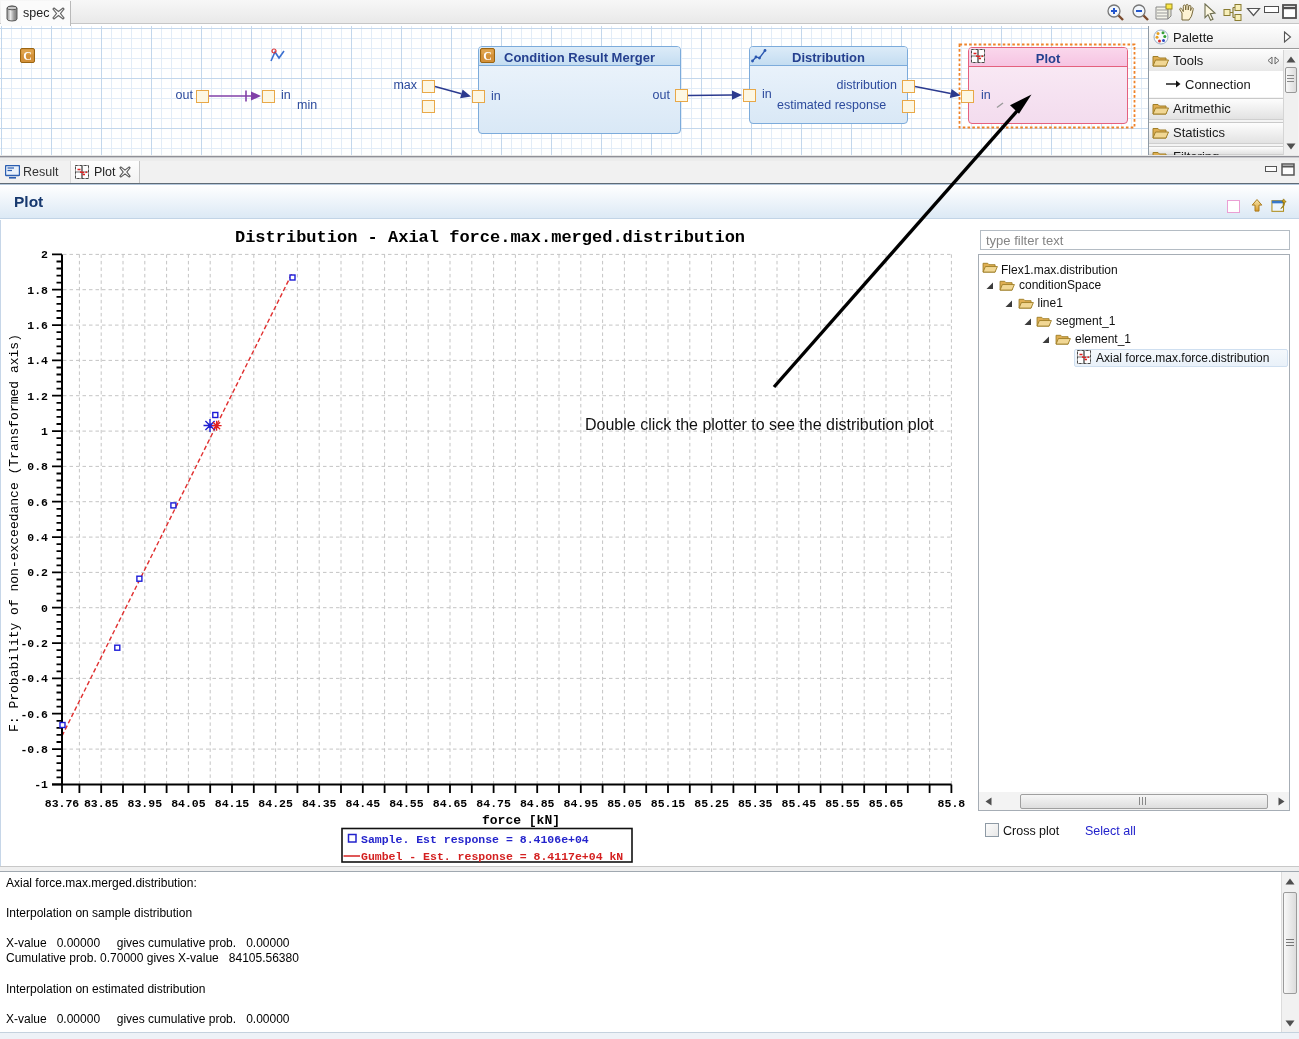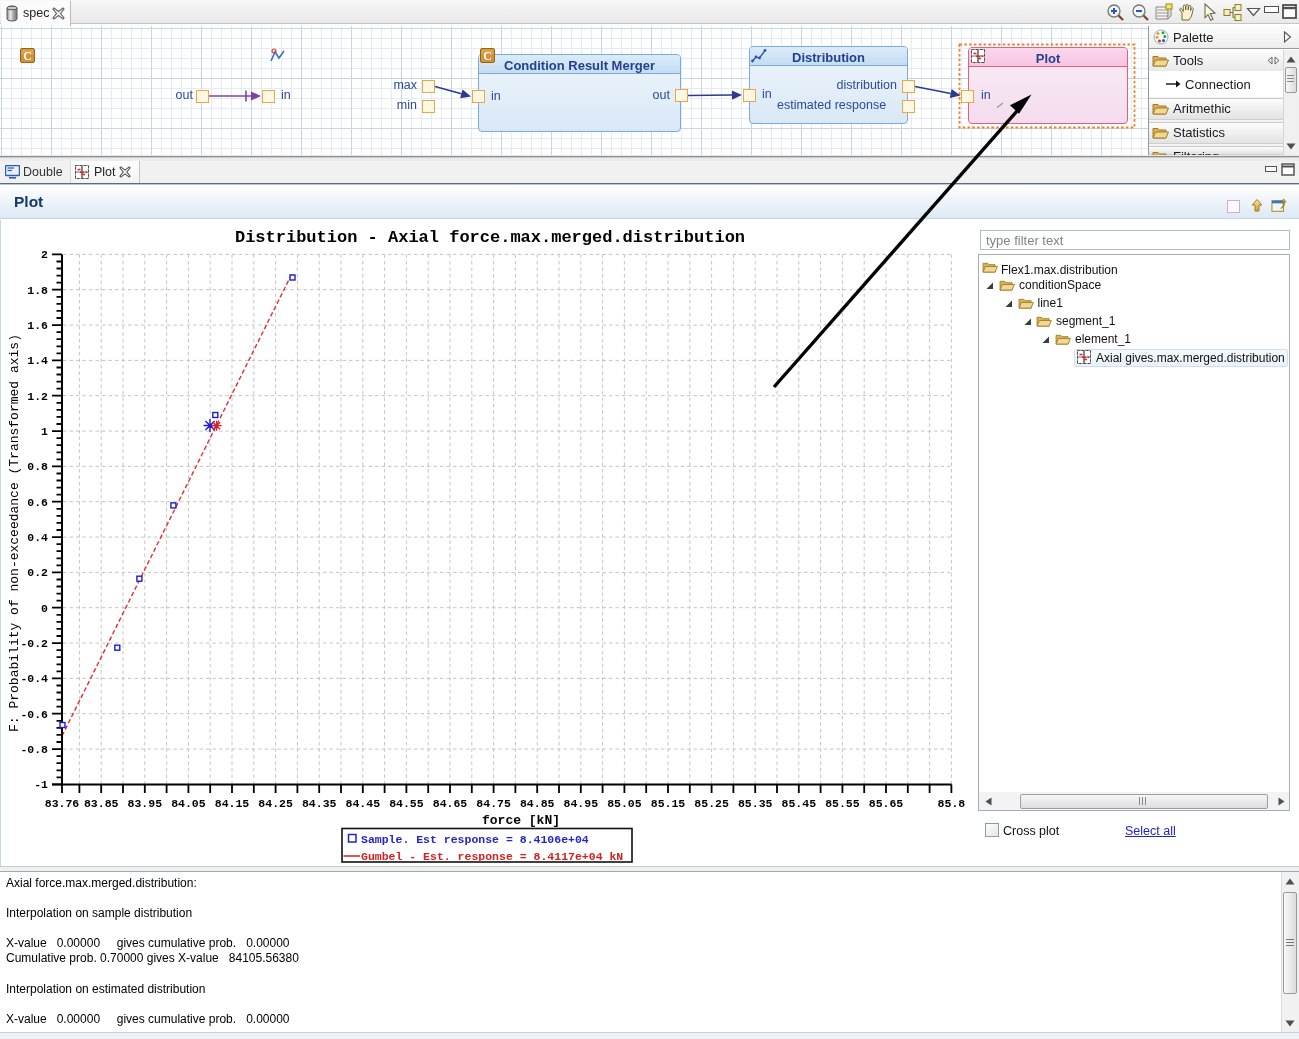--- a/index.html
+++ b/index.html
@@ -66,21 +66,21 @@
 <svg class="abs" style="left:1282px;top:4px" width="15" height="15" viewBox="0 0 15 15">
 <rect x="1" y="1" width="13" height="13" fill="#fff" stroke="#4f4f4f" stroke-width="1.8"></rect>
 <line x1="1" y1="4" x2="14" y2="4" stroke="#4f4f4f" stroke-width="2.4"></line>
     </svg>
 <div class="abs" style="left:0;top:26px;width:1148px;height:129px;background:
 repeating-linear-gradient(to right, #c3d7ec 0 1px, transparent 1px 50px),
 repeating-linear-gradient(to bottom, #c3d7ec 0 1px, transparent 1px 50px),
 repeating-linear-gradient(to right, #e2ecf7 0 1px, transparent 1px 10px),
 repeating-linear-gradient(to bottom, #e2ecf7 0 1px, transparent 1px 10px),
 #fff; background-position:1px 2px,1px 2px,1px 2px,1px 2px"></div>
-<div class="abs" style="left:478px;top:54px;width:203px;height:78px;border:1.4px solid #7cabdb;border-radius:4px;background:linear-gradient(180deg,#eef5fc,#d9e8f6);overflow:hidden">
+<div class="abs" style="left:478px;top:46px;width:203px;height:88px;border:1.4px solid #7cabdb;border-radius:4px;background:linear-gradient(180deg,#eef5fc,#d9e8f6);overflow:hidden">
       <div class="abs" style="left:0;top:0;width:203px;height:19px;background:linear-gradient(#dcebf8,#c4ddf1);border-bottom:1.4px solid #7cabdb"></div>
       <div class="abs" style="left:0;right:0;top:2.5px;text-align:center;font-size:13px;font-weight:bold;color:#25408f">Condition Result Merger</div>
     </div>
 <div class="abs" style="left:749px;top:46px;width:159px;height:78px;border:1.4px solid #7cabdb;border-radius:4px;background:linear-gradient(180deg,#eef5fc,#d9e8f6);overflow:hidden">
       <div class="abs" style="left:0;top:0;width:159px;height:19px;background:linear-gradient(#dcebf8,#c4ddf1);border-bottom:1.4px solid #7cabdb"></div>
       <div class="abs" style="left:0;right:0;top:2.5px;text-align:center;font-size:13px;font-weight:bold;color:#25408f">Distribution</div>
     </div>
 <svg class="abs" style="left:958px;top:43px" width="179" height="86" viewBox="0 0 179 86">
 <rect x="1.5" y="1.5" width="175" height="83" fill="none" stroke="#ef8228" stroke-width="1.8" stroke-dasharray="2.6 2.2"></rect>
     </svg>
@@ -112,21 +112,21 @@
 <svg class="abs" style="left:971px;top:49px" width="14" height="14" viewBox="0 0 14 14">
 <rect x="0.5" y="0.5" width="13" height="13" fill="#fdfdfd" stroke="#9a9a9a" stroke-width="1"></rect>
 <rect x="0.5" y="0.5" width="13" height="13" fill="none" stroke="#444" stroke-width="1" stroke-dasharray="2 2.4"></rect>
 <line x1="7" y1="1" x2="7" y2="13" stroke="#333" stroke-width="1.2"></line>
 <line x1="1" y1="7" x2="13" y2="7" stroke="#888" stroke-width="1.2"></line>
 <path d="M2.5 4.5 L5.5 4.5 M5 7 L9 7.5 M7.5 9.5 L10 9.5 M10.5 7.5 L12 7" stroke="#e02020" stroke-width="1.6" fill="none"></path>
     </svg>
 <div class="abs" style="left:73px;top:88px;width:120px;text-align:right;font-size:12.5px;color:#2c4a9c">out</div>
 <div class="abs" style="left:281px;top:88px;font-size:12.5px;color:#2c4a9c">in</div>
 <div class="abs" style="left:297px;top:78px;width:120px;text-align:right;font-size:12.5px;color:#2c4a9c">max</div>
-<div class="abs" style="left:297px;top:98px;width:120px;text-align:right;font-size:12.5px;color:#2c4a9c">min</div>
+<div class="abs" style="left:297px;top:98px;width:120px;font-size:12.5px;color:#2c4a9c">min</div>
 <div class="abs" style="left:491px;top:88.5px;font-size:12.5px;color:#2c4a9c">in</div>
 <div class="abs" style="left:550px;top:87.5px;width:120px;text-align:right;font-size:12.5px;color:#2c4a9c">out</div>
 <div class="abs" style="left:762px;top:87px;font-size:12.5px;color:#2c4a9c">in</div>
 <div class="abs" style="left:777px;top:78px;width:120px;text-align:right;font-size:12.5px;color:#2c4a9c">distribution</div>
 <div class="abs" style="left:777px;top:98px;width:120px;font-size:12.5px;color:#2c4a9c">estimated response</div>
 <div class="abs" style="left:981px;top:88px;font-size:12.5px;color:#2c4a9c">in</div>
 <svg class="abs" style="left:0;top:0;width:1148px;height:155px" viewBox="0 0 1148 155">
       <line x1="209" y1="96" x2="252" y2="96" stroke="#8040a8" stroke-width="1.4"></line>
       <line x1="246" y1="90.5" x2="246" y2="101.5" stroke="#8040a8" stroke-width="1.6"></line>
       <path d="M251 91.5 L261 96 L251 100.5 Z" fill="#8040a8"></path>
@@ -214,21 +214,21 @@
 <div class="abs" style="left:0;top:158px;width:1299px;height:3px;background:#ececec"></div>
 <div class="abs" style="left:0;top:161px;width:1299px;height:22px;background:#f1f1f1"></div>
 <div class="abs" style="left:0;top:183px;width:1299px;height:1px;background:#5f6b76"></div>
 <div class="abs" style="left:0;top:184px;width:1299px;height:1px;background:#b5c8dc"></div>
 <svg class="abs" style="left:5px;top:165px" width="15" height="14" viewBox="0 0 15 14">
 <rect x="0.5" y="0.5" width="14" height="10" rx="1" fill="#e8f0fa" stroke="#2a5db0" stroke-width="1.4"></rect>
 <line x1="2.5" y1="3" x2="9" y2="3" stroke="#2a5db0" stroke-width="1.2"></line>
 <line x1="2.5" y1="5.5" x2="7" y2="5.5" stroke="#2a5db0" stroke-width="1.2"></line>
 <line x1="4" y1="12.8" x2="11" y2="12.8" stroke="#2a5db0" stroke-width="1.6"></line>
     </svg>
-<div class="abs" style="left:23px;top:165px;font-size:12.5px;color:#333">Double</div>
+<div class="abs" style="left:23px;top:165px;font-size:12.5px;color:#333">Result</div>
 <div class="abs" style="left:70px;top:161px;width:1px;height:22px;background:#d8d8d8"></div>
 <div class="abs" style="left:71px;top:161px;width:69px;height:22px;background:linear-gradient(#fdfdfd,#f2f2f2);border-right:1px solid #c4c4c4"></div>
 <svg class="abs" style="left:75px;top:165px" width="14" height="14" viewBox="0 0 14 14">
 <rect x="0.5" y="0.5" width="13" height="13" fill="#fdfdfd" stroke="#9a9a9a" stroke-width="1"></rect>
 <rect x="0.5" y="0.5" width="13" height="13" fill="none" stroke="#444" stroke-width="1" stroke-dasharray="2 2.4"></rect>
 <line x1="7" y1="1" x2="7" y2="13" stroke="#333" stroke-width="1.2"></line>
 <line x1="1" y1="7" x2="13" y2="7" stroke="#888" stroke-width="1.2"></line>
 <path d="M2.5 4.5 L5.5 4.5 M5 7 L9 7.5 M7.5 9.5 L10 9.5 M10.5 7.5 L12 7" stroke="#e02020" stroke-width="1.6" fill="none"></path>
     </svg>
 <div class="abs" style="left:94px;top:165px;font-size:12.5px;color:#222">Plot</div>
@@ -312,20 +312,21 @@
       <rect x="114.8" y="425.2" width="5" height="5" fill="#fff" stroke="#1c1cd8" stroke-width="1.4"></rect>
       <rect x="60.0" y="502.5" width="5" height="5" fill="#fff" stroke="#1c1cd8" stroke-width="1.4"></rect>
       <path d="M210.0 205.5 L216.5 205.5 M210.0 205.5 L214.6 210.1 M210.0 205.5 L210.0 212.0 M210.0 205.5 L205.4 210.1 M210.0 205.5 L203.5 205.5 M210.0 205.5 L205.4 200.9 M210.0 205.5 L210.0 199.0 M210.0 205.5 L214.6 200.9" stroke="#2020d0" stroke-width="1.4" fill="none"></path>
       <path d="M216.6 205.7 L221.6 205.7 M216.6 205.7 L220.1 209.2 M216.6 205.7 L216.6 210.7 M216.6 205.7 L213.1 209.2 M216.6 205.7 L211.6 205.7 M216.6 205.7 L213.1 202.2 M216.6 205.7 L216.6 200.7 M216.6 205.7 L220.1 202.2" stroke="#e02020" stroke-width="1.3" fill="none"></path>
       <rect x="342" y="608.5" width="290" height="33.5" fill="#fff" stroke="#111" stroke-width="1.6"></rect>
       <rect x="348.5" y="614.5" width="7.5" height="7.5" fill="#fff" stroke="#2222cc" stroke-width="1.5"></rect>
       <text x="361" y="623" font-family="Liberation Mono,monospace" font-size="11.5" font-weight="bold" fill="#2424cc">Sample. Est response = 8.4106e+04</text>
       <line x1="343.5" y1="636" x2="360" y2="636" stroke="#d42020" stroke-width="1.5"></line>
       <text x="361" y="640" font-family="Liberation Mono,monospace" font-size="11.5" font-weight="bold" fill="#d42020">Gumbel - Est. response = 8.4117e+04 kN</text>
     </svg>
+<div class="abs" style="left:585px;top:416px;font-size:16px;color:#111">Double click the plotter to see the distribution plot</div>
 <div class="abs" style="left:980px;top:230px;width:310px;height:20px;background:#fff;border:1px solid #b4bcc4"></div>
 <div class="abs" style="left:986px;top:233px;font-size:13px;color:#848484">type filter text</div>
 <div class="abs" style="left:978px;top:254px;width:312px;height:557px;background:#fff;border:1px solid #a6adb5"></div>
 <svg class="abs" style="left:982px;top:260.5px" width="16" height="12" viewBox="0 0 17 13">
 <path d="M1 2.5 L6 2.5 L7.5 4 L14 4 L14 12 L1 12 Z" fill="#dfae52" stroke="#a07f28" stroke-width="1"></path>
 <path d="M3.5 6 L16.5 6 L14 12 L1 12 Z" fill="#f1d794" stroke="#a07f28" stroke-width="1"></path>
     </svg>
 <div class="abs" style="left:1001px;top:263px;font-size:12px;color:#111">Flex1.max.distribution</div>
 <svg class="abs" style="left:986px;top:281.5px" width="8" height="8" viewBox="0 0 8 8">
 <path d="M7 0.5 L7 7 L0.5 7 Z" fill="#3c3c3c"></path>
@@ -360,35 +361,35 @@
     </svg>
 <div class="abs" style="left:1075px;top:331.5px;font-size:12px;color:#111">element_1</div>
 <div class="abs" style="left:1074px;top:349px;width:214px;height:18px;background:linear-gradient(#f4f8fc,#e9f1f9);border:1px solid #cfdff0;border-radius:2px"></div>
 <svg class="abs" style="left:1077px;top:350px" width="14" height="14" viewBox="0 0 14 14">
 <rect x="0.5" y="0.5" width="13" height="13" fill="#fdfdfd" stroke="#9a9a9a" stroke-width="1"></rect>
 <rect x="0.5" y="0.5" width="13" height="13" fill="none" stroke="#444" stroke-width="1" stroke-dasharray="2 2.4"></rect>
 <line x1="7" y1="1" x2="7" y2="13" stroke="#333" stroke-width="1.2"></line>
 <line x1="1" y1="7" x2="13" y2="7" stroke="#888" stroke-width="1.2"></line>
 <path d="M2.5 4.5 L5.5 4.5 M5 7 L9 7.5 M7.5 9.5 L10 9.5 M10.5 7.5 L12 7" stroke="#e02020" stroke-width="1.6" fill="none"></path>
     </svg>
-<div class="abs" style="left:1096px;top:350.5px;font-size:12px;color:#111">Axial gives.max.merged.distribution</div>
+<div class="abs" style="left:1096px;top:350.5px;font-size:12px;color:#111">Axial force.max.force.distribution</div>
 <div class="abs" style="left:979px;top:792px;width:310px;height:18px;background:#f3f3f3"></div>
 <svg class="abs" style="left:985px;top:797px" width="7" height="9" viewBox="0 0 7 9">
 <path d="M6.5 0.5 L6.5 8.5 L0.5 4.5 Z" fill="#4f4f4f"></path>
     </svg>
 <svg class="abs" style="left:1278px;top:797px" width="7" height="9" viewBox="0 0 7 9">
 <path d="M0.5 0.5 L0.5 8.5 L6.5 4.5 Z" fill="#4f4f4f"></path>
     </svg>
 <div class="abs" style="left:1020px;top:793.5px;width:248px;height:15px;background:linear-gradient(#f6f6f6,#dedede);border:1px solid #9f9f9f;border-radius:2px"></div>
 <div class="abs" style="left:1139px;top:797px;width:1px;height:8px;background:#888"></div>
 <div class="abs" style="left:1142px;top:797px;width:1px;height:8px;background:#888"></div>
 <div class="abs" style="left:1145px;top:797px;width:1px;height:8px;background:#888"></div>
 <div class="abs" style="left:985px;top:823px;width:14px;height:14px;background:linear-gradient(135deg,#fcfcfc,#e8e8e8);border:1px solid #8e9aa5"></div>
 <div class="abs" style="left:1003px;top:824px;font-size:12.5px;color:#111">Cross plot</div>
-<div class="abs" style="left:1125px;top:824px;font-size:12.5px;color:#2222cc;text-decoration:underline">Select all</div>
+<div class="abs" style="left:1085px;top:824px;font-size:12.5px;color:#2222cc;">Select all</div>
 <div class="abs" style="left:0;top:866px;width:1299px;height:1px;background:#c8c8c8"></div>
 <div class="abs" style="left:0;top:867px;width:1299px;height:4px;background:#efefef"></div>
 <div class="abs" style="left:0;top:871px;width:1299px;height:161px;background:#fff;border-top:1px solid #a0a8b0"></div>
 <div class="abs" style="left:6px;top:876px;font-size:12px;line-height:15.1px;color:#000;white-space:pre">Axial force.max.merged.distribution:
 
 Interpolation on sample distribution
 
 X-value   0.00000     gives cumulative prob.   0.00000
 Cumulative prob. 0.70000 gives X-value   84105.56380
 

